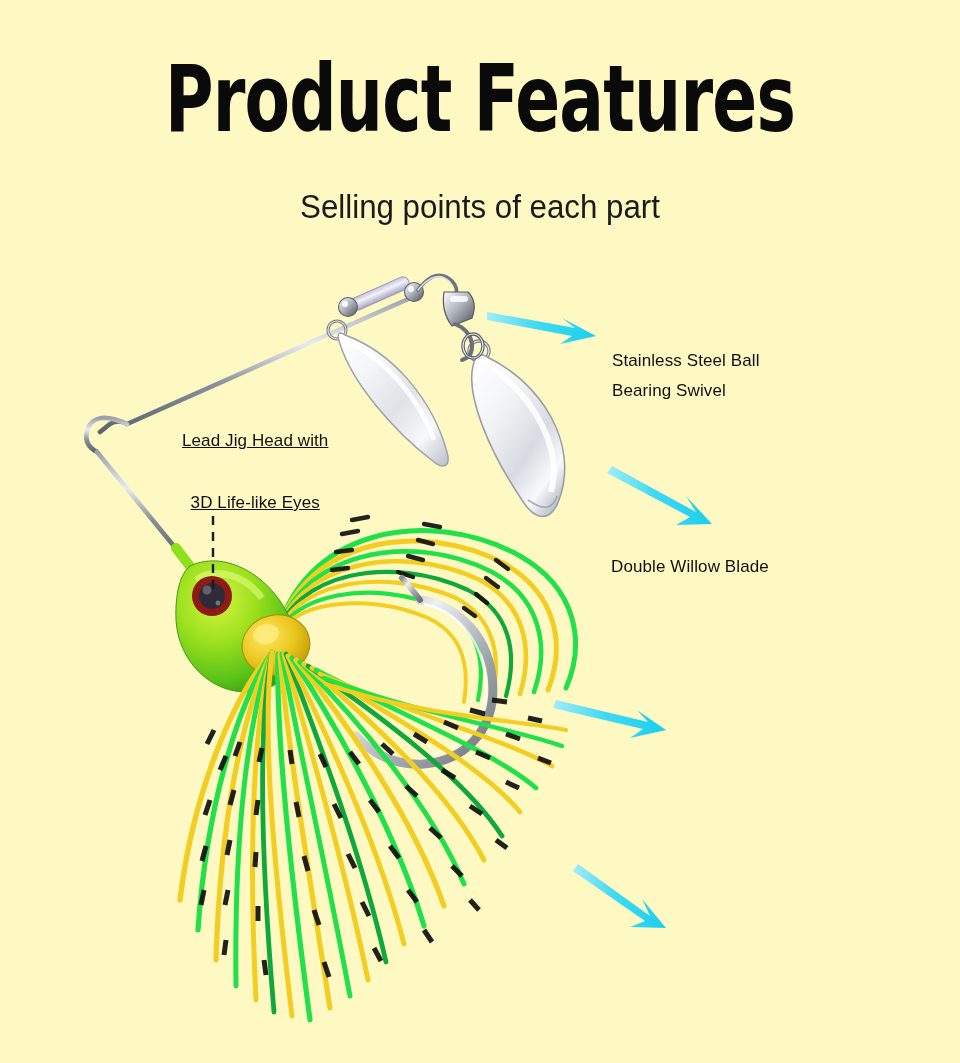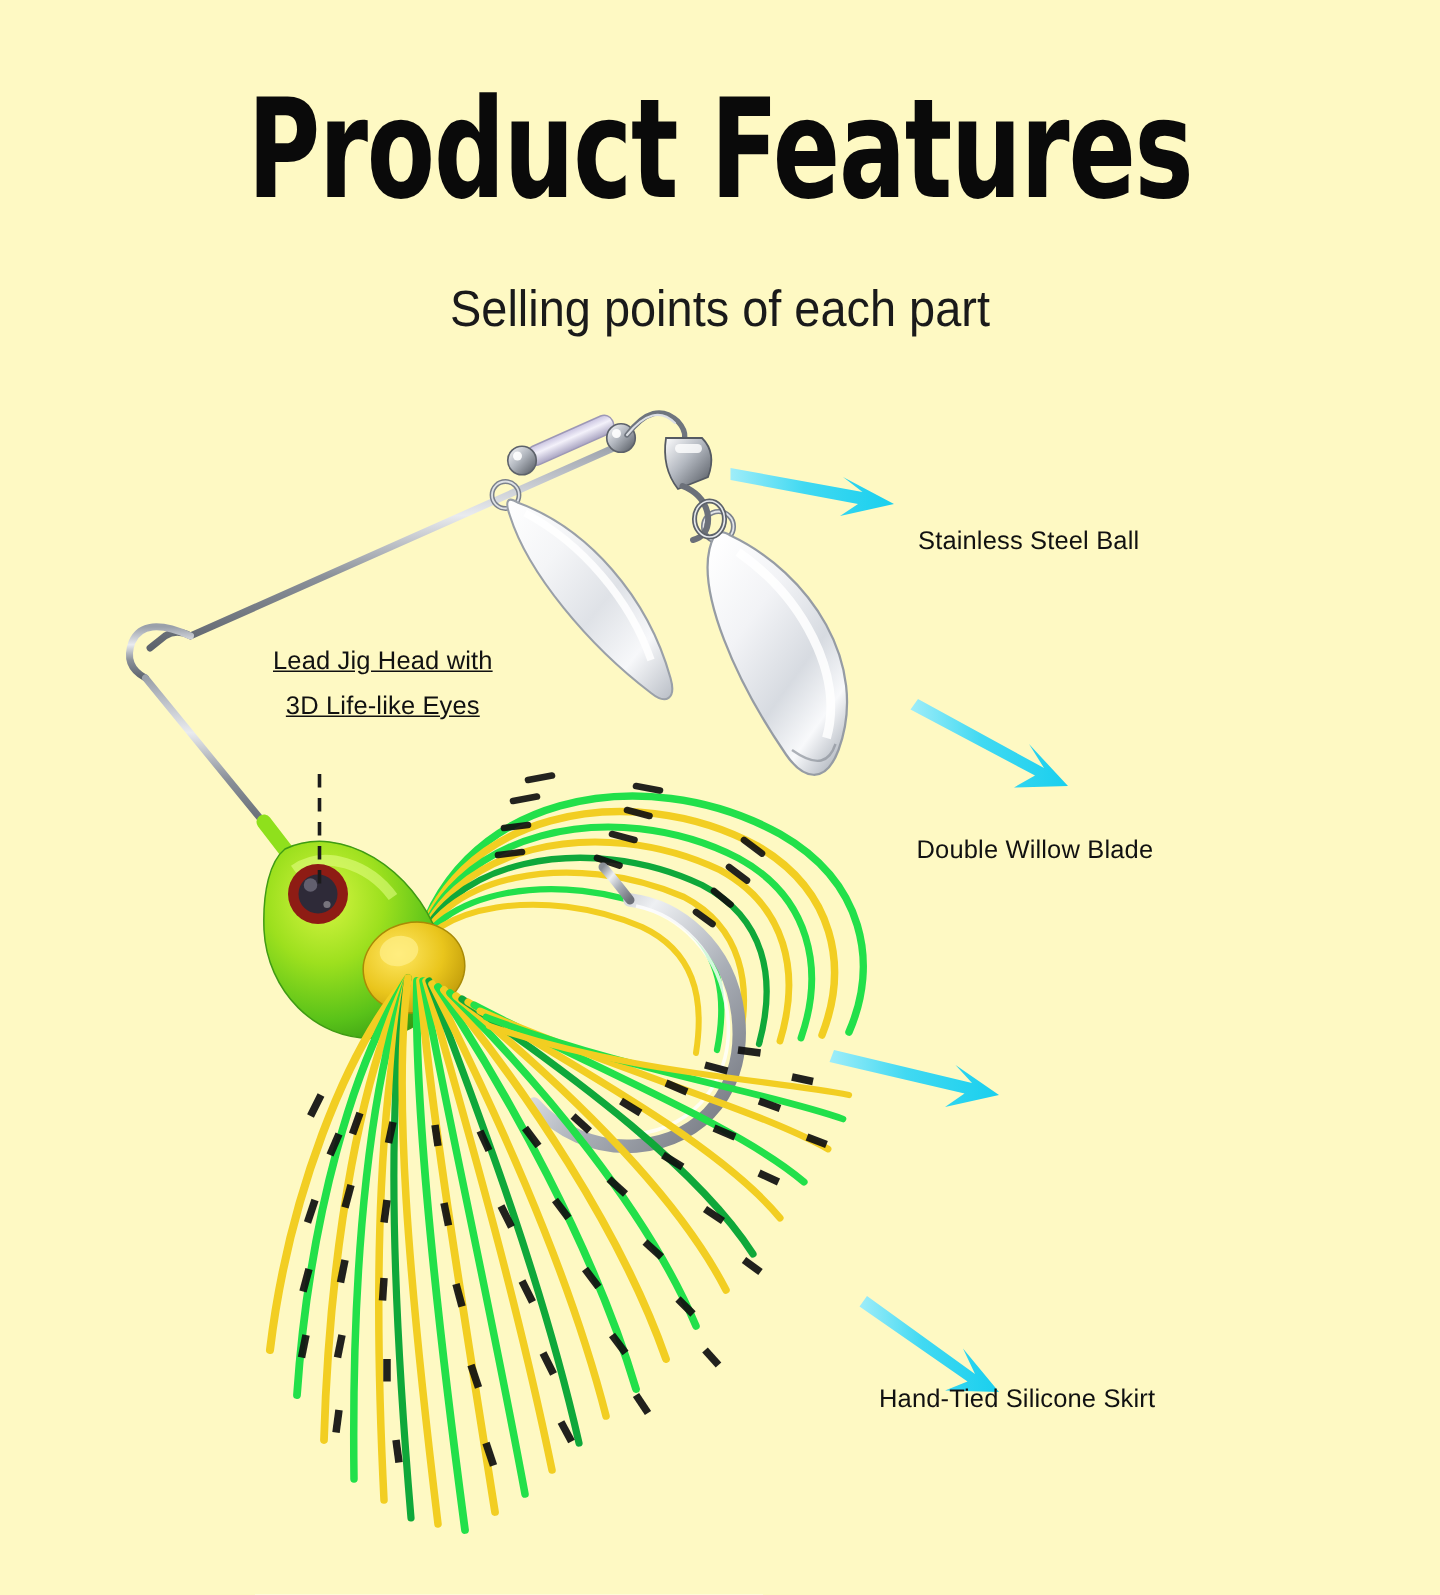--- a/index.html
+++ b/index.html
@@ -51,21 +51,21 @@
     white-space:nowrap;
     letter-spacing:0.1px;
   }
   .callout .ln{display:block;}
 
   .c-swivel{left:612px;top:346px;}
   .c-blade {left:611px;top:552px;}
   .c-hook  {left:582px;top:732px;}
   .c-skirt {left:586px;top:918px;}
   .c-head  {left:182px;top:426px;text-align:center;text-decoration:underline;}
-  .c-head .ln:nth-child(2){}
+  .c-head .ln:nth-child(2){margin-top:32px;}
 </style>
 </head>
 <body>
 
 <div id="page">
 
   <div class="title">Product Features</div>
 
   <div class="subtitle">Selling points of each part</div>
 
@@ -333,29 +333,27 @@
       <path d="M578,864 L650,916 L642,899 L666,928 L630,927 L645,921 L573,871 Z" fill="url(#arrG)"></path>
     </g>
 
     <g>
       <path d="M213,516 L213,596" fill="none" stroke="#1b1b1b" stroke-width="2.4" stroke-dasharray="9 7"></path>
     </g>
   </svg>
 
   <div class="callout c-swivel">
     <span class="ln">Stainless Steel Ball</span>
+    <span class="ln">Bearing Swivel</span>
   </div>
 
   <div class="callout c-blade">
     <span class="ln">Double Willow Blade</span>
   </div>
 
 
-  <div class="callout c-skirt">
-    <span class="ln">Hand-Tied Silicone Skirt</span>
-  </div>
 
   <div class="callout c-head">
     <span class="ln">Lead Jig Head with</span>
     <span class="ln">3D Life-like Eyes</span>
   </div>
 
 </div>
 
 </body></html>

